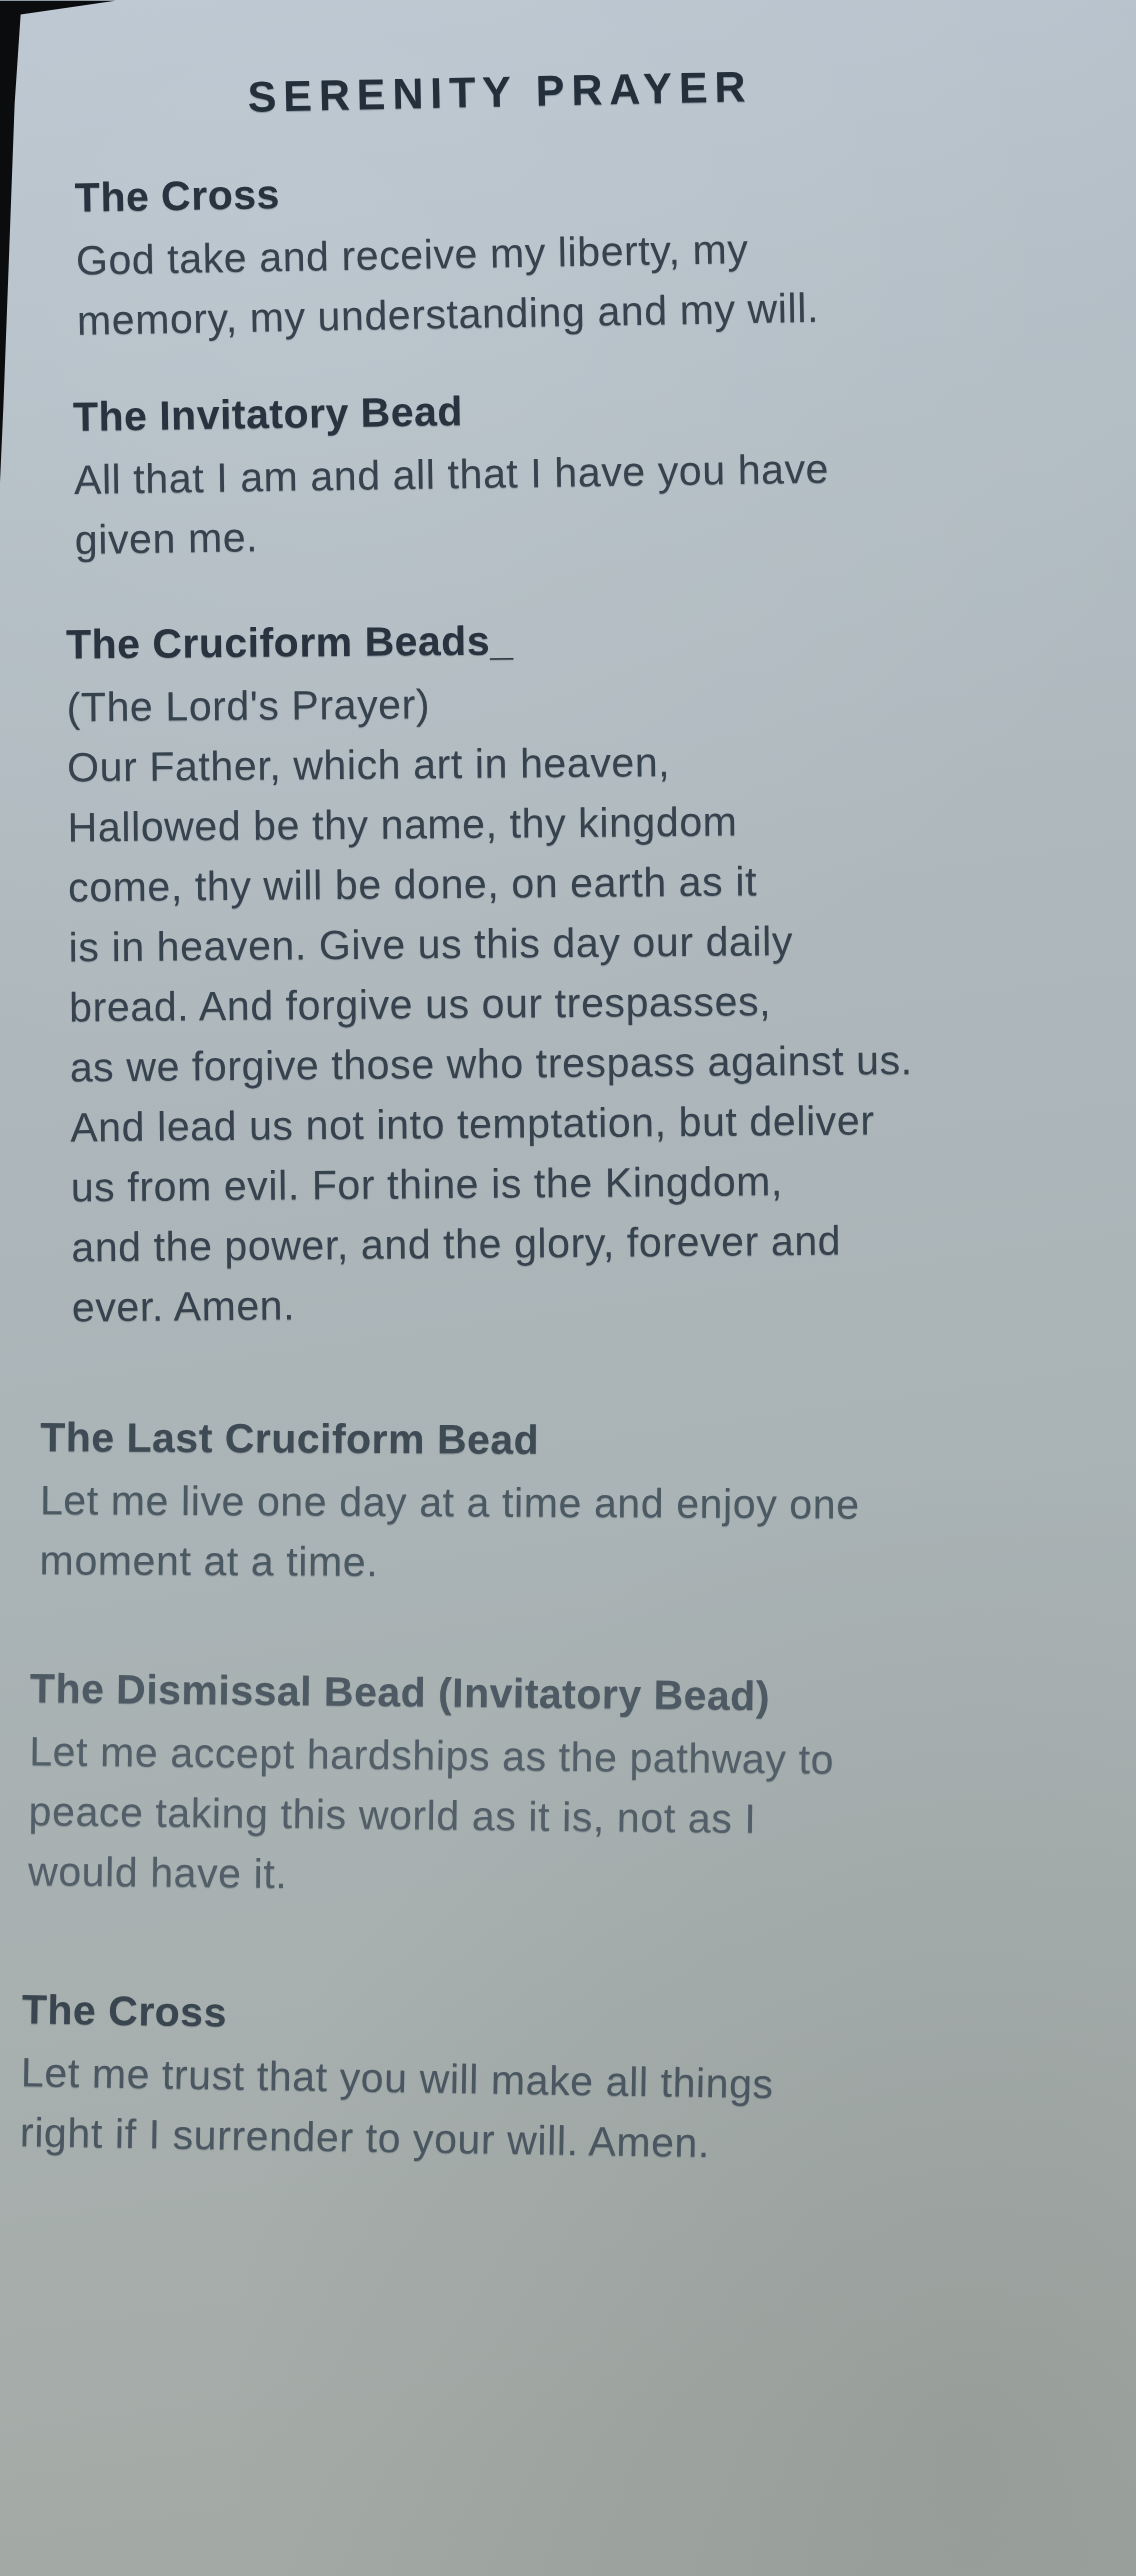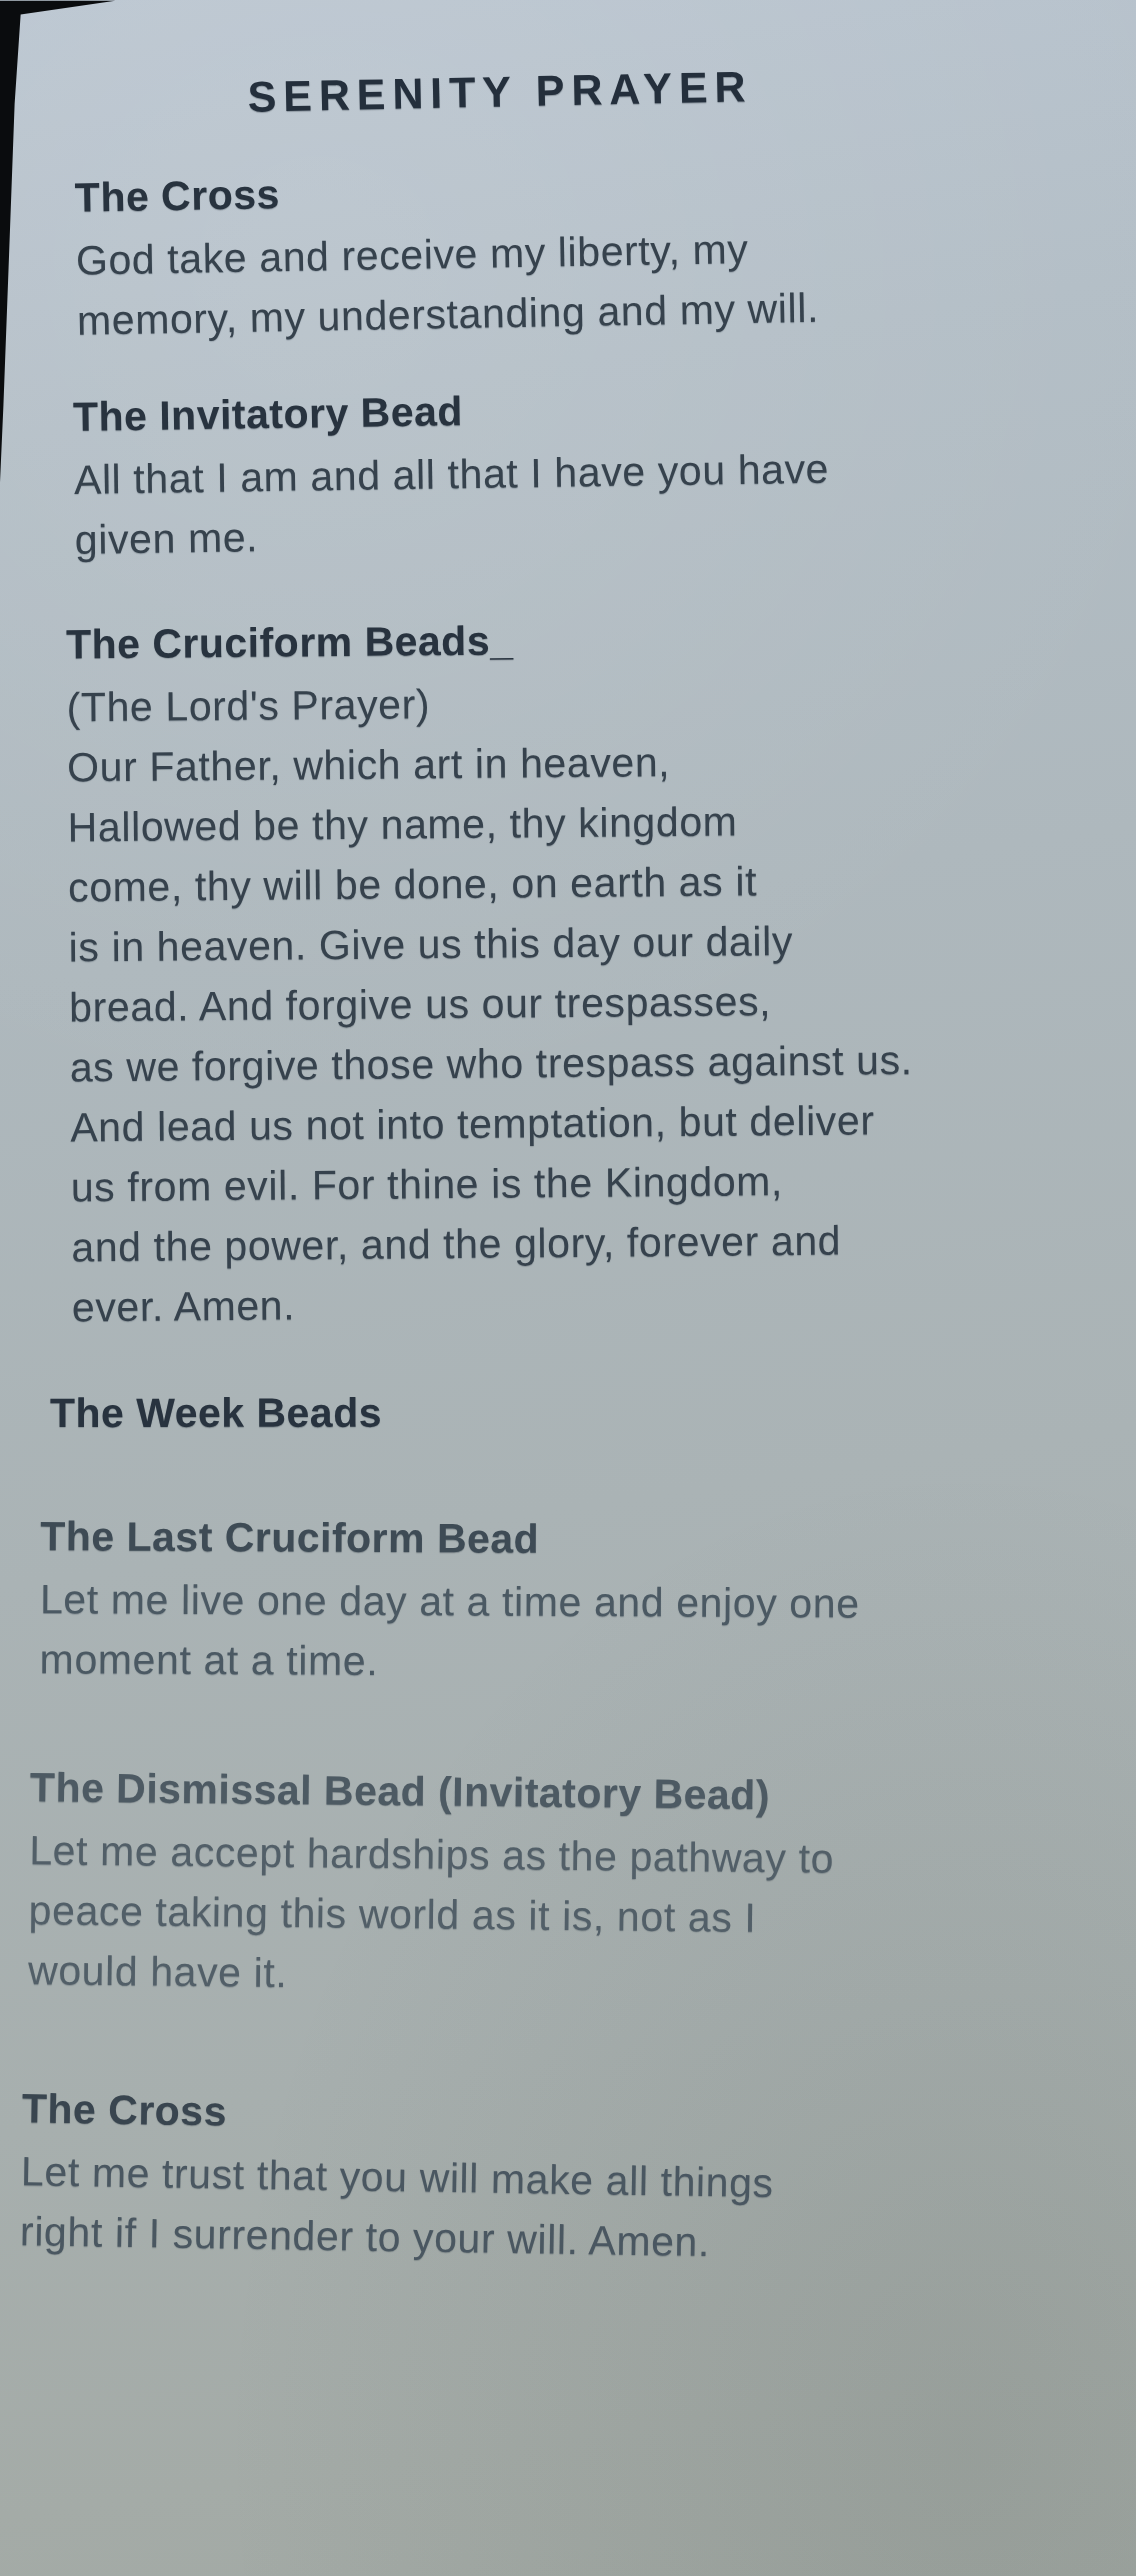--- a/index.html
+++ b/index.html
@@ -120,21 +120,20 @@
 is in heaven. Give us this day our daily
 bread. And forgive us our trespasses,
 as we forgive those who trespass against us.
 And lead us not into temptation, but deliver
 us from evil. For thine is the Kingdom,
 and the power, and the glory, forever and
 ever. Amen.</div>
     </div>
 
     <div class="section" id="s3">
-      <div class="heading">The Week Beads</div>
     </div>
 
     <div class="section" id="s4">
       <div class="heading">The Last Cruciform Bead</div>
       <div class="body">Let me live one day at a time and enjoy one
 moment at a time.</div>
     </div>
 
     <div class="section" id="s5">
       <div class="heading">The Dismissal Bead (Invitatory Bead)</div>

